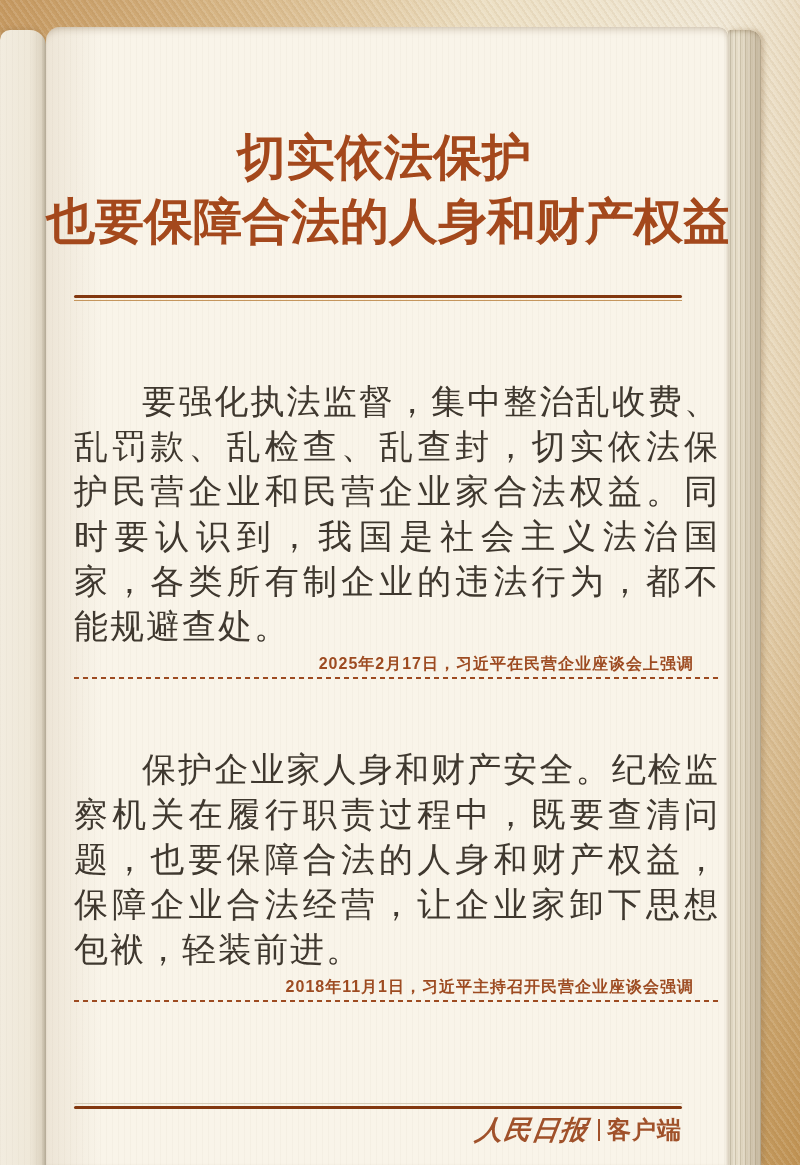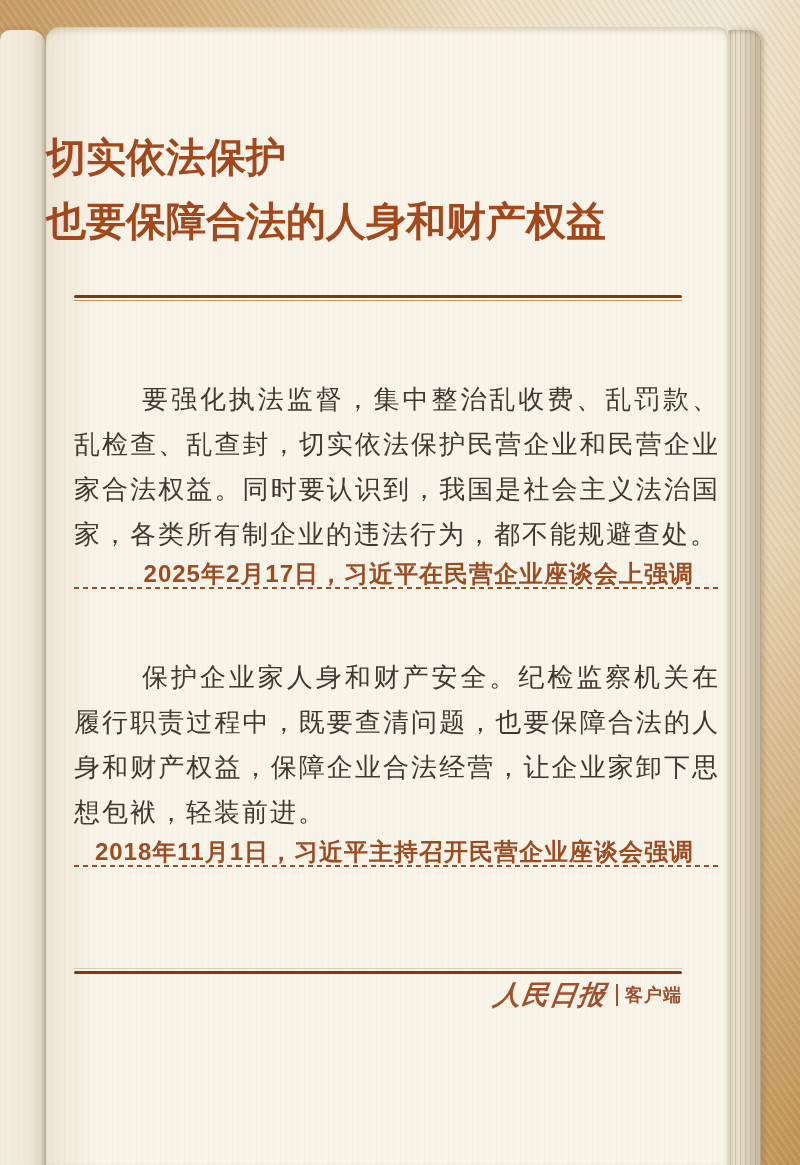--- a/index.html
+++ b/index.html
@@ -57,62 +57,63 @@
     border-radius: 2px 12px 0 0;
     background:
       linear-gradient(90deg, rgba(0,0,0,0.06), rgba(0,0,0,0) 28%, rgba(120,95,60,0.28) 92%),
       repeating-linear-gradient(90deg, #ece4d2 0 2px, #cfc5ae 2px 3px, #e5dcc7 3px 5px);
     box-shadow: 3px 0 5px rgba(140,110,70,0.35), inset 0 4px 5px -3px rgba(120,95,60,0.45);
   }
 
   .title {
     position: absolute;
     top: 98px; left: 0; right: 6px;
+    text-align: center;
     white-space: nowrap;
     font-family: "Liberation Sans", "DejaVu Sans", sans-serif;
     font-weight: 900;
-    font-size: 40px;
+    font-size: 49px;
     line-height: 64px;
     letter-spacing: 0px;
     color: #a4481c;
   }
 
   .content {
     position: absolute;
     left: 28px; top: 0;
     width: 646px;
   }
 
   .title-divider {
     margin-top: 268px;
     width: 608px;
   }
   .title-divider .bar-dark  { height: 3px; background: #82370f; border-radius: 2px; }
   .title-divider .bar-gap   { height: 2px; }
   .title-divider .bar-light { height: 1px; background: #c5965d; }
 
   .quote-text {
-    font-family: Liberation Mono, monospace;
-    font-size: 26px;
+    font-family: Liberation Serif, serif;
+    font-size: 34px;
     line-height: 45px;
     letter-spacing: 2px;
     color: #3f382f;
     text-align: justify;
     text-justify: inter-character;
     text-indent: 68px;
   }
   .quote-1 .quote-text { margin-top: 78px; }
   .quote-2 .quote-text { margin-top: 68px; }
 
   .quote-attribution {
     margin-top: 2px;
     padding-right: 26px;
     font-family: "Liberation Sans", "DejaVu Sans", sans-serif;
     font-weight: 700;
-    font-size: 24px;
+    font-size: 16px;
     line-height: 26px;
     letter-spacing: 1px;
     color: #9d4b21;
     text-align: right;
   }
 
   .dashed-separator {
     height: 2px;
     background: repeating-linear-gradient(90deg, #9d4b21 0 5px, rgba(0,0,0,0) 5px 9px);
   }
@@ -143,21 +144,21 @@
     transform: skewX(-8deg);
   }
   .brand-bar {
     width: 2px; height: 22px;
     background: #a0512a;
     margin: 0 7px 0 10px;
   }
   .brand-channel {
     font-family: "Liberation Sans", "DejaVu Sans", sans-serif;
     font-weight: 700;
-    font-size: 18px;
+    font-size: 24px;
     line-height: 26px;
     letter-spacing: 1px;
     color: #a0512a;
   }
 </style>
 </head>
 <body>
 
 <div class="share-card">
 

